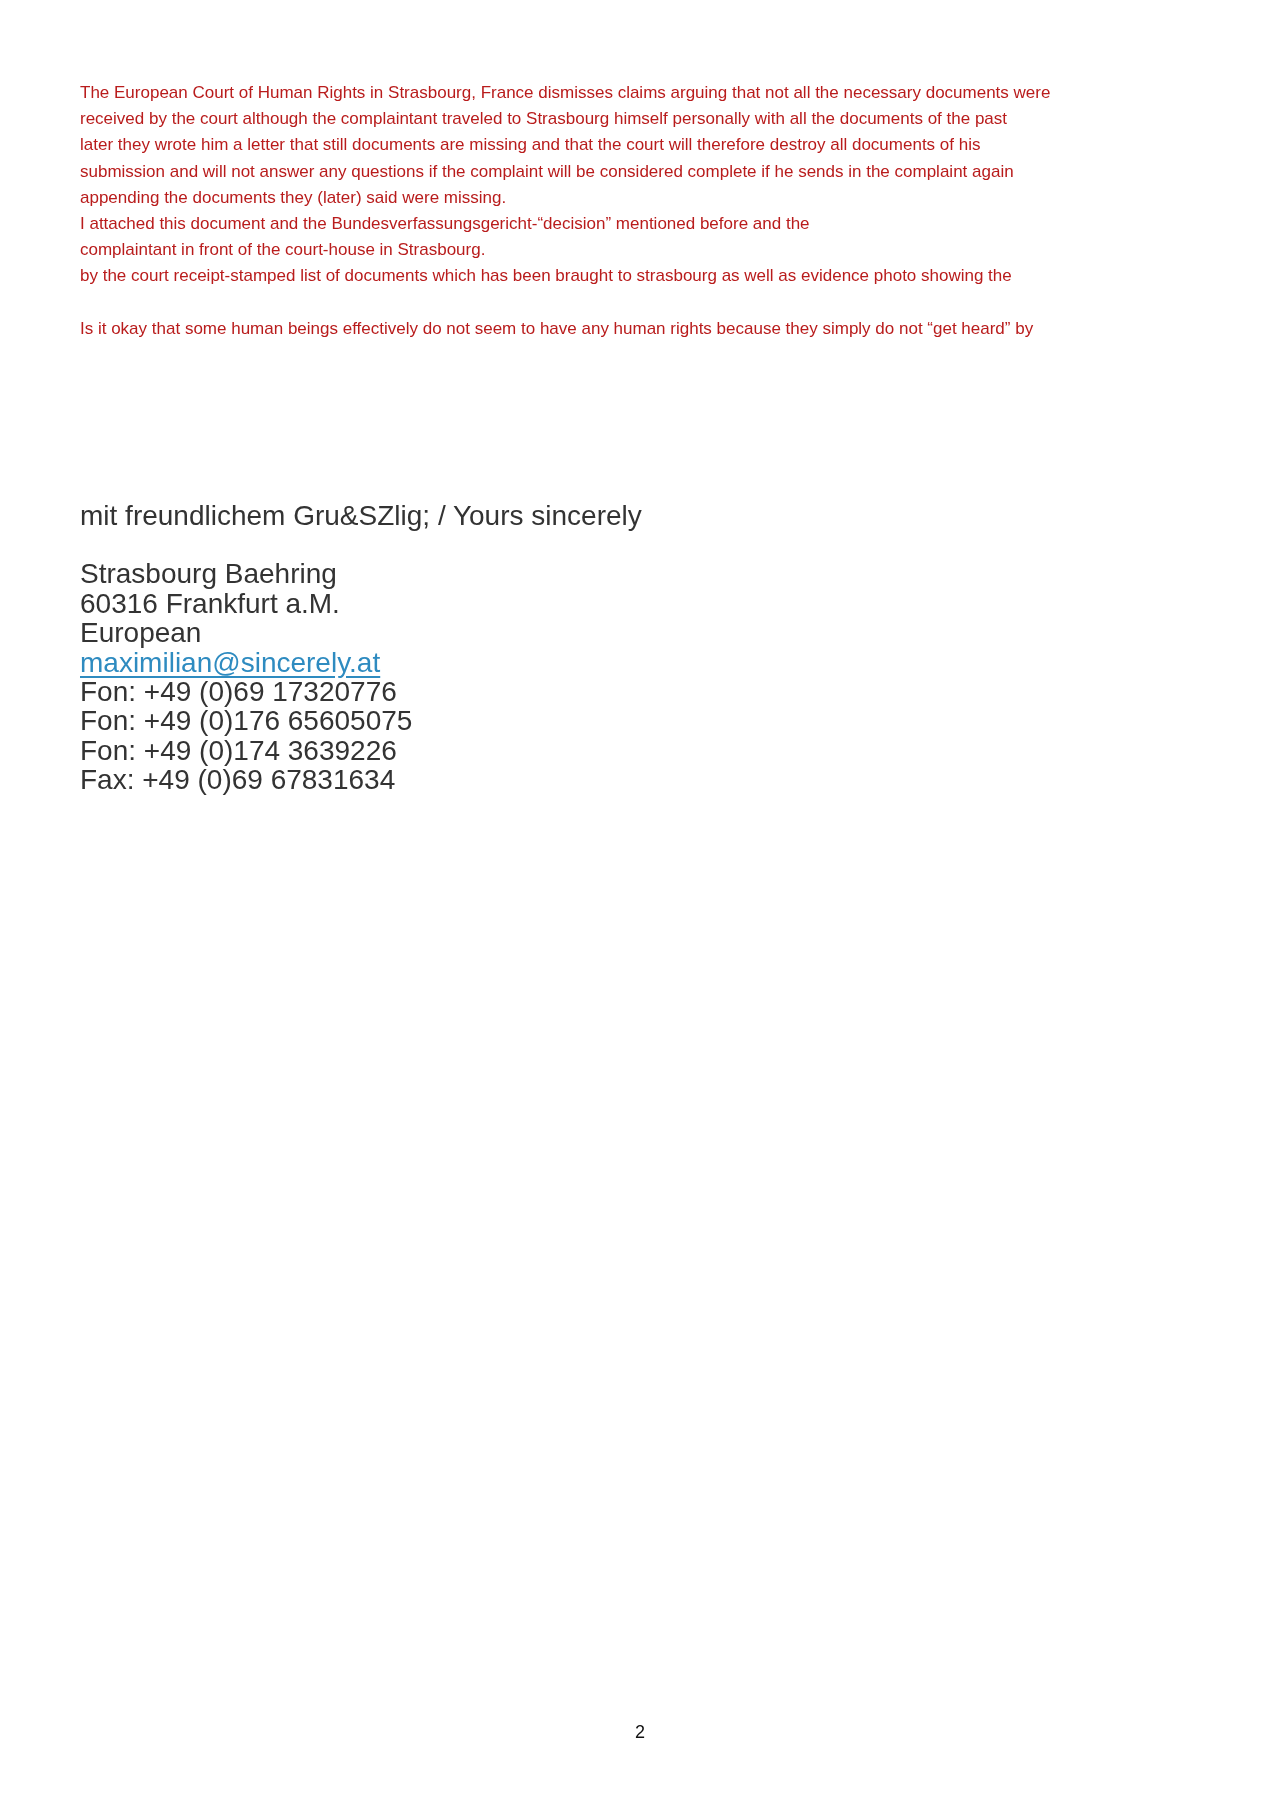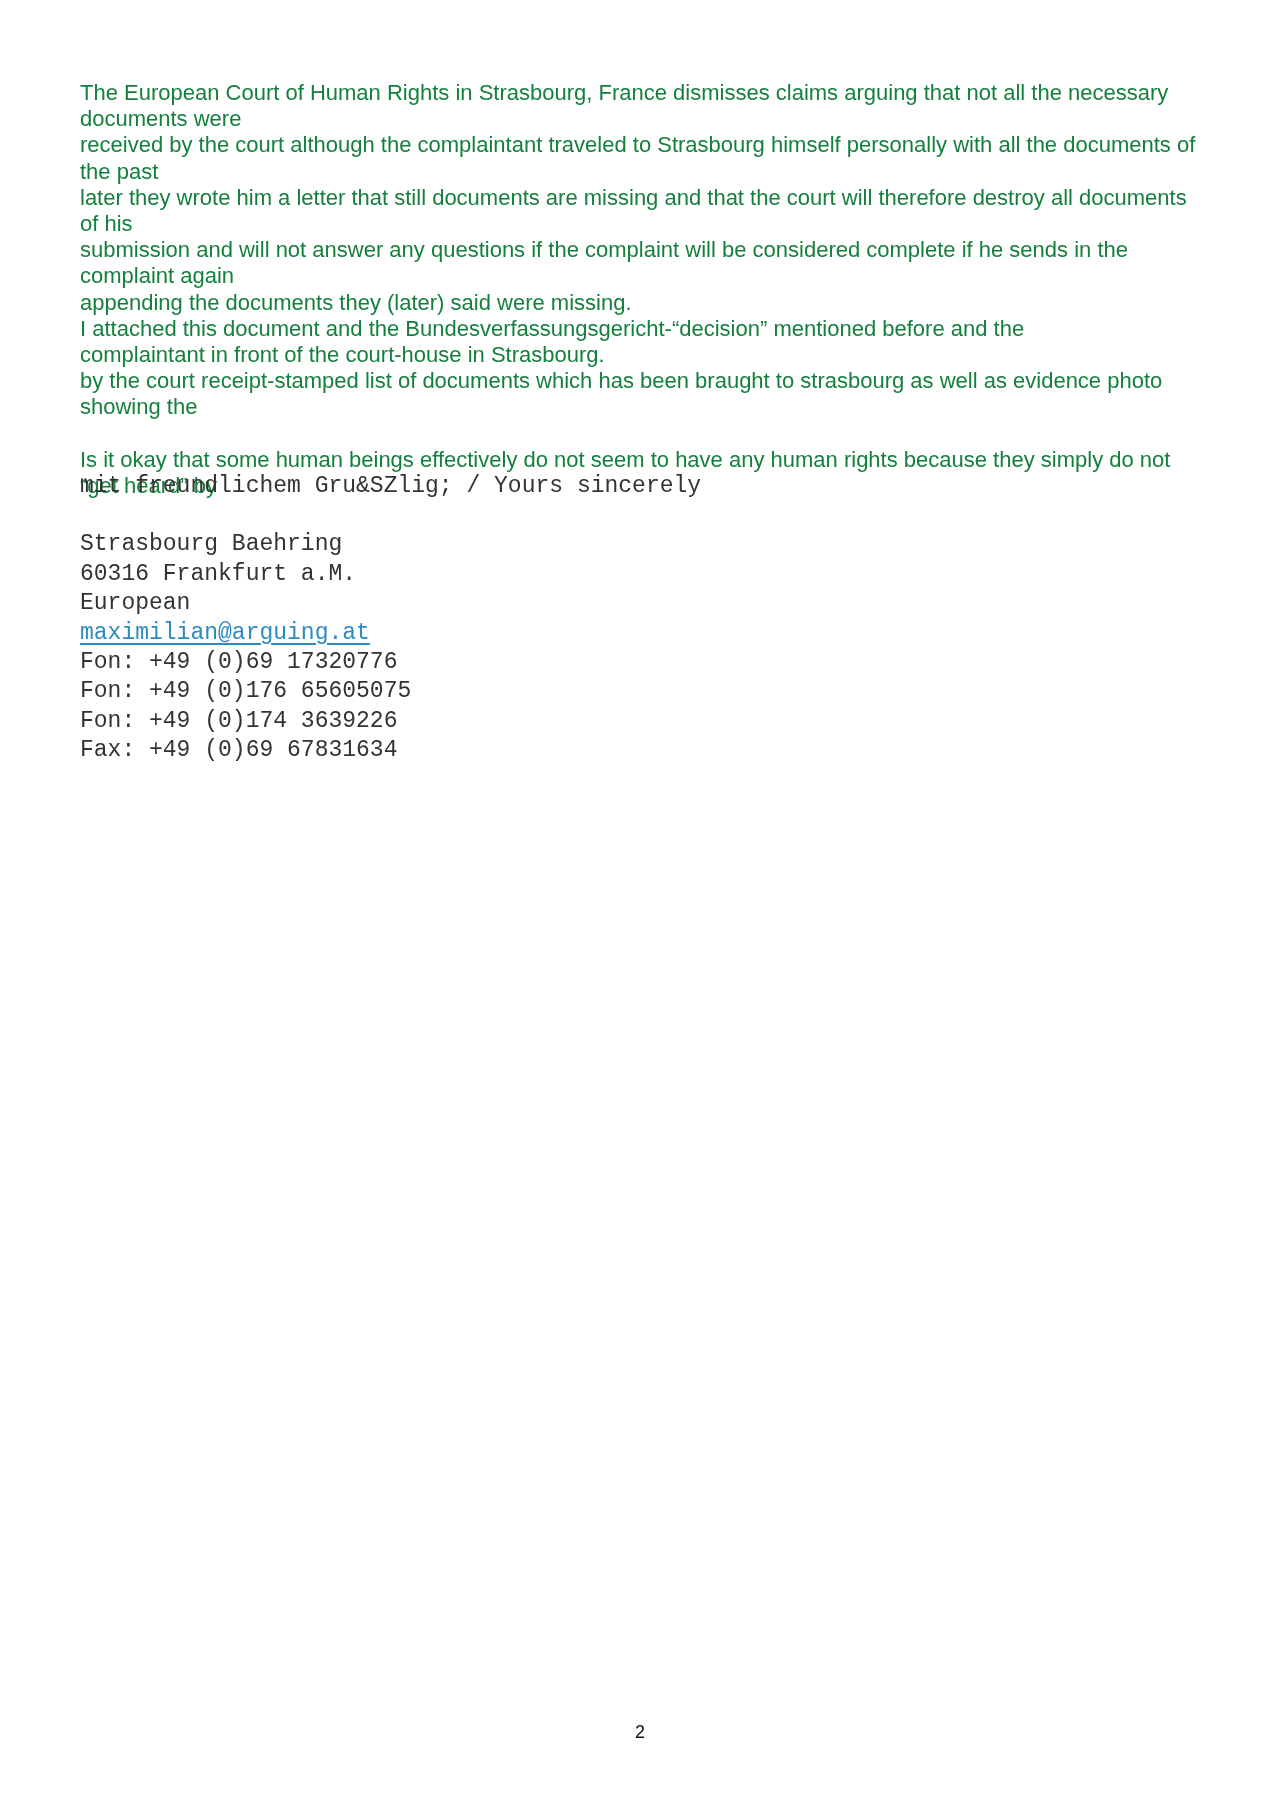--- a/index.html
+++ b/index.html
@@ -1,28 +1,28 @@
 <!DOCTYPE html>
 <html><head>
 <meta charset="utf-8">
 <style>
   html, body { margin: 0; padding: 0; background: #ffffff; }
   body { width: 1280px; height: 1811px; position: relative; overflow: hidden; }
   .page { position: absolute; left: 0; top: 0; width: 1280px; height: 1811px; background: #fff; }
   .body-text {
     position: absolute; left: 80px; top: 80px; width: 1130px;
     font-family: "Liberation Sans", "DejaVu Sans", sans-serif;
-    font-size: 22px; line-height: 26.2px; color: #15803d;
+    font-size: 17px; line-height: 26.2px; color: #b91c1c;
   }
   .body-text p { margin: 0; }
   .gap { height: 26px; }
   .sig {
-    position: absolute; left: 80px; top: 472px;
-    font-family: Liberation Mono, monospace;
-    color: #333; font-size: 23px; line-height: 29.4px;
+    position: absolute; left: 80px; top: 501px;
+    font-family: Liberation Sans, sans-serif;
+    color: #333; font-size: 28px; line-height: 29.4px;
   }
   .sig .closing { margin-bottom: 29px; }
   .sig div { white-space: pre; }
   .sig .email { color: #2e8bc0; text-decoration: underline; text-decoration-color: #2e8bc0; text-underline-offset: 4px; }
   .page-number {
     position: absolute; left: 0; width: 1280px; top: 1722px; text-align: center;
     font-family: "Liberation Sans", "DejaVu Sans", sans-serif; font-size: 18px; color: #111;
   }
 </style>
 </head>
@@ -40,21 +40,21 @@
     <p>by the court receipt-stamped list of documents which has been braught to strasbourg as well as evidence photo showing the</p>
     <div class="gap"></div>
     <p>Is it okay that some human beings effectively do not seem to have any human rights because they simply do not “get heard” by</p>
   </div>
 
   <div class="sig">
     <div class="closing">mit freundlichem Gru&amp;SZlig; / Yours sincerely</div>
     <div>Strasbourg Baehring</div>
     <div>60316 Frankfurt a.M.</div>
     <div>European</div>
-    <div class="email">maximilian@arguing.at</div>
+    <div class="email">maximilian@sincerely.at</div>
     <div>Fon: +49 (0)69 17320776</div>
     <div>Fon: +49 (0)176 65605075</div>
     <div>Fon: +49 (0)174 3639226</div>
     <div>Fax: +49 (0)69 67831634</div>
   </div>
 
   <div class="page-number">2</div>
 </div>
 
 </body></html>

